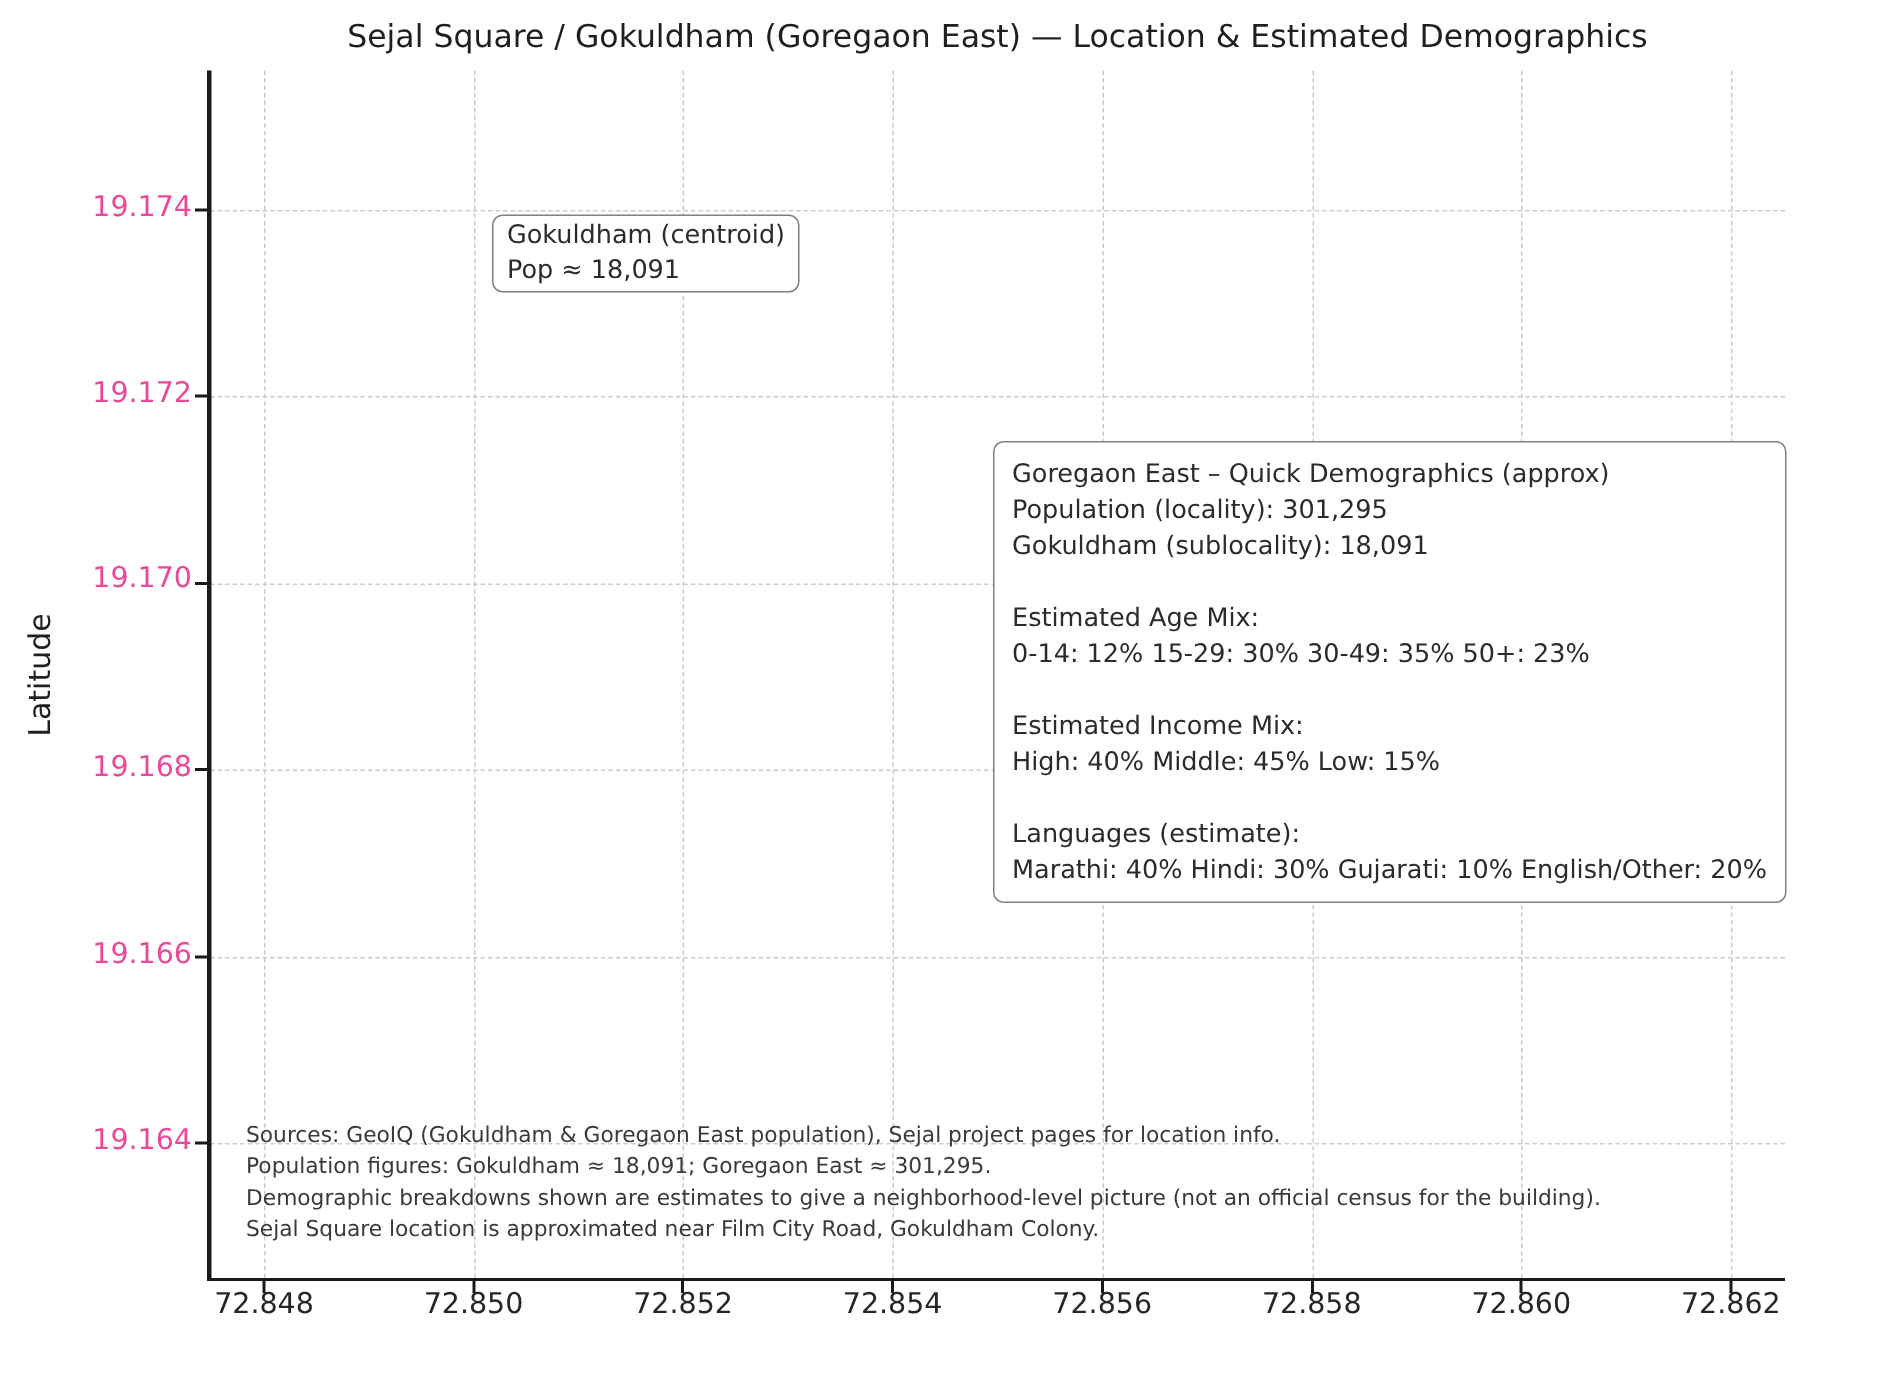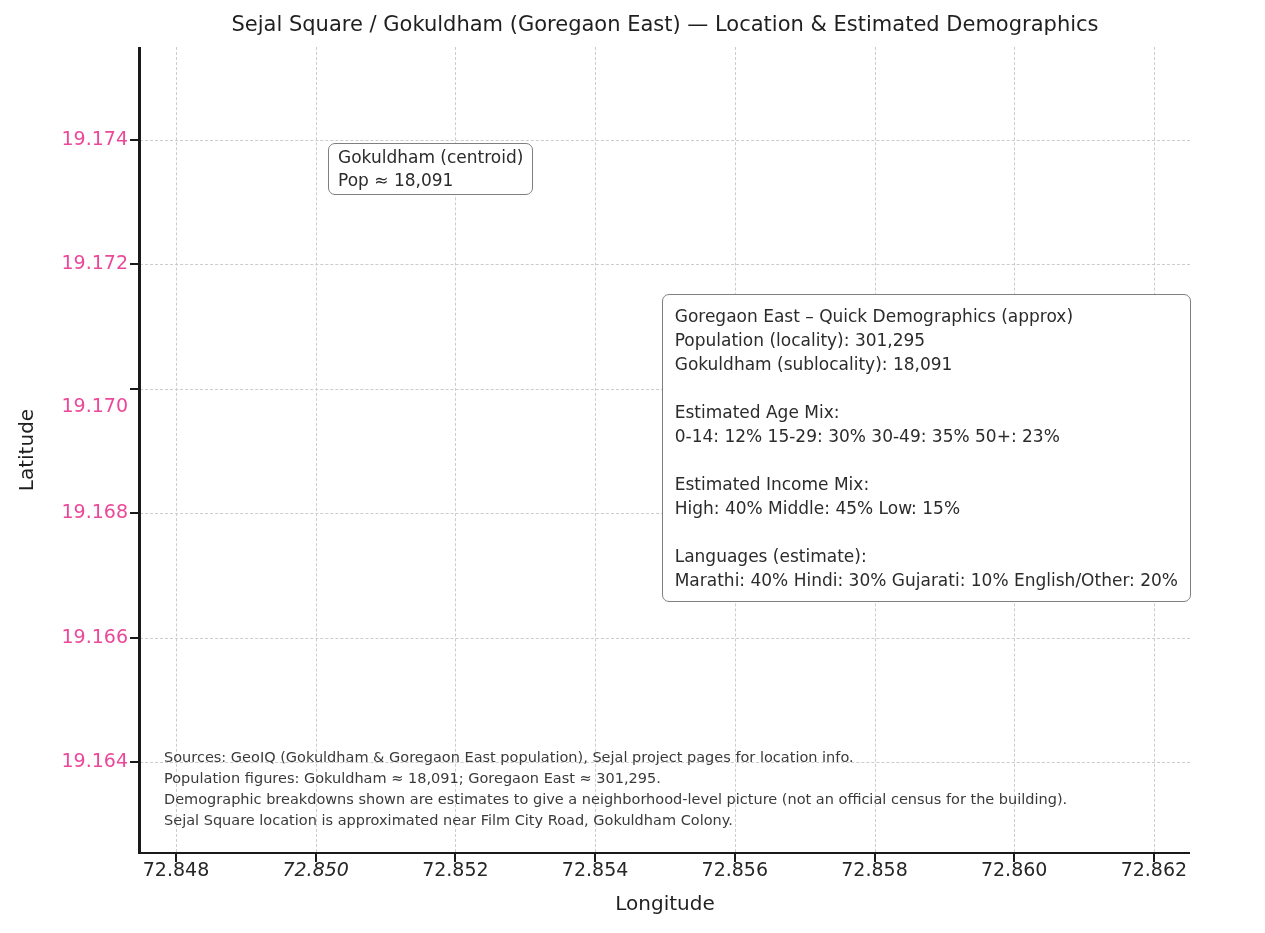--- a/index.html
+++ b/index.html
@@ -151,21 +151,21 @@
 <div id="figure">
 
   <div class="chart-title">Sejal Square / Gokuldham (Goregaon East) — Location &amp; Estimated Demographics</div>
 
   <div id="plot-area">
       <div class="gridline-v" style="left: 176px;"></div>
       <div class="tick-mark-x" style="left: 175px;"></div>
       <div class="tick-label-x" style="left: 131px;">72.848</div>
       <div class="gridline-v" style="left: 315.7px;"></div>
       <div class="tick-mark-x" style="left: 314.7px;"></div>
-      <div class="tick-label-x" style="left: 270.7px; font-style: italic;">72.850</div>
+      <div class="tick-label-x" style="left: 270.7px;">72.850</div>
       <div class="gridline-v" style="left: 455.4px;"></div>
       <div class="tick-mark-x" style="left: 454.4px;"></div>
       <div class="tick-label-x" style="left: 410.4px;">72.852</div>
       <div class="gridline-v" style="left: 595.1px;"></div>
       <div class="tick-mark-x" style="left: 594.1px;"></div>
       <div class="tick-label-x" style="left: 550.1px;">72.854</div>
       <div class="gridline-v" style="left: 734.8px;"></div>
       <div class="tick-mark-x" style="left: 733.8px;"></div>
       <div class="tick-label-x" style="left: 689.8px;">72.856</div>
       <div class="gridline-v" style="left: 874.5px;"></div>
@@ -178,36 +178,35 @@
       <div class="tick-mark-x" style="left: 1152.9px;"></div>
       <div class="tick-label-x" style="left: 1108.9px;">72.862</div>
       <div class="gridline-h" style="top: 140px;"></div>
       <div class="tick-mark-y" style="top: 139px;"></div>
       <div class="tick-label-y" style="top: 127px;">19.174</div>
       <div class="gridline-h" style="top: 264.4px;"></div>
       <div class="tick-mark-y" style="top: 263.4px;"></div>
       <div class="tick-label-y" style="top: 251.4px;">19.172</div>
       <div class="gridline-h" style="top: 388.8px;"></div>
       <div class="tick-mark-y" style="top: 387.8px;"></div>
-      <div class="tick-label-y" style="top: 394px;">19.170</div>
+      <div class="tick-label-y" style="top: 374px;">19.170</div>
       <div class="gridline-h" style="top: 513.2px;"></div>
       <div class="tick-mark-y" style="top: 512.2px;"></div>
       <div class="tick-label-y" style="top: 500.2px;">19.168</div>
       <div class="gridline-h" style="top: 637.6px;"></div>
       <div class="tick-mark-y" style="top: 636.6px;"></div>
       <div class="tick-label-y" style="top: 624.6px;">19.166</div>
       <div class="gridline-h" style="top: 762px;"></div>
       <div class="tick-mark-y" style="top: 761px;"></div>
       <div class="tick-label-y" style="top: 749px;">19.164</div>
     </div>
 
   <div id="spine-left" class="spine"></div>
   <div id="spine-bottom" class="spine"></div>
 
-  <div class="xaxis-label">Longitude</div>
   <div class="yaxis-label">Latitude</div>
 
   <div id="annot-gokuldham" class="annot">Gokuldham (centroid)
 Pop ≈ 18,091</div>
 
   <div id="annot-demographics" class="annot">Goregaon East – Quick Demographics (approx)
 Population (locality): 301,295
 Gokuldham (sublocality): 18,091
 
 Estimated Age Mix:

